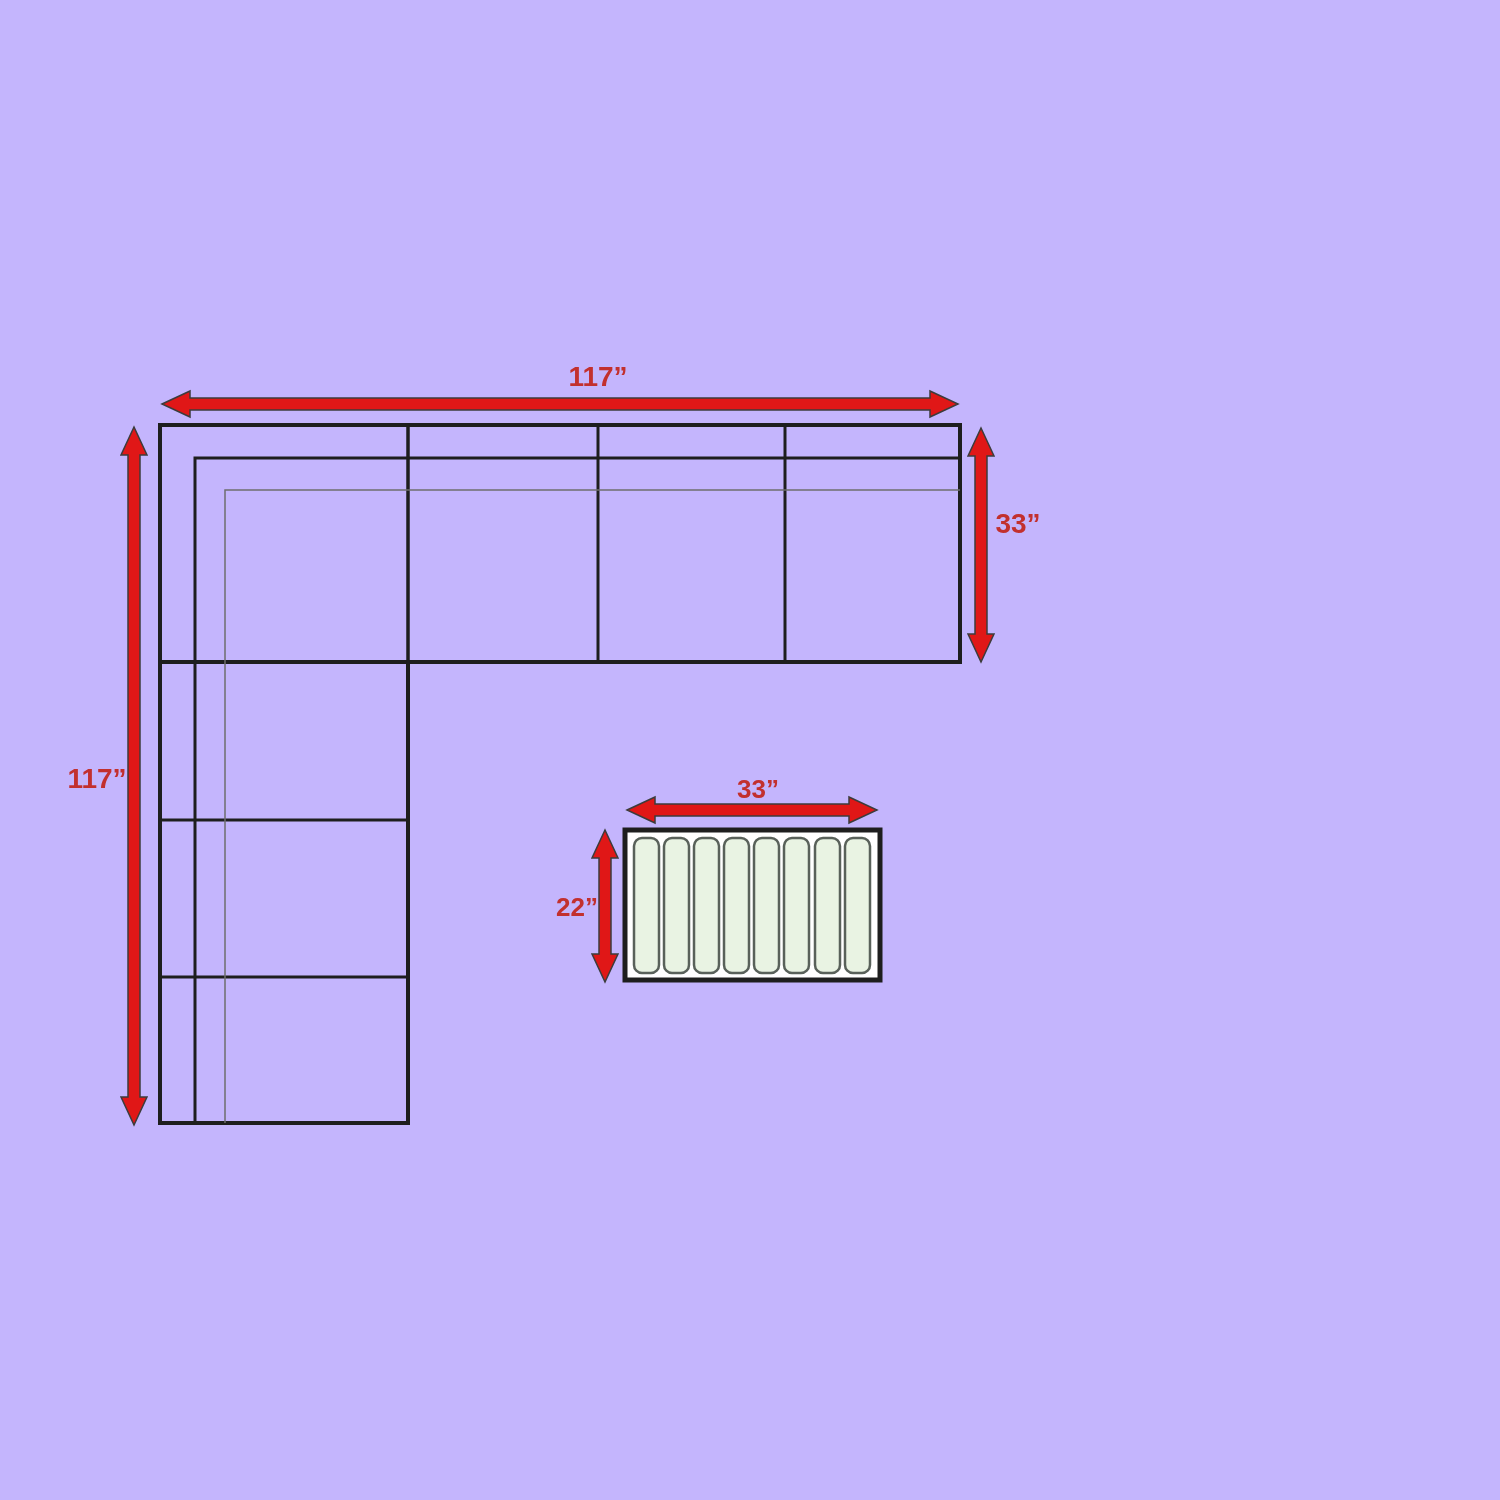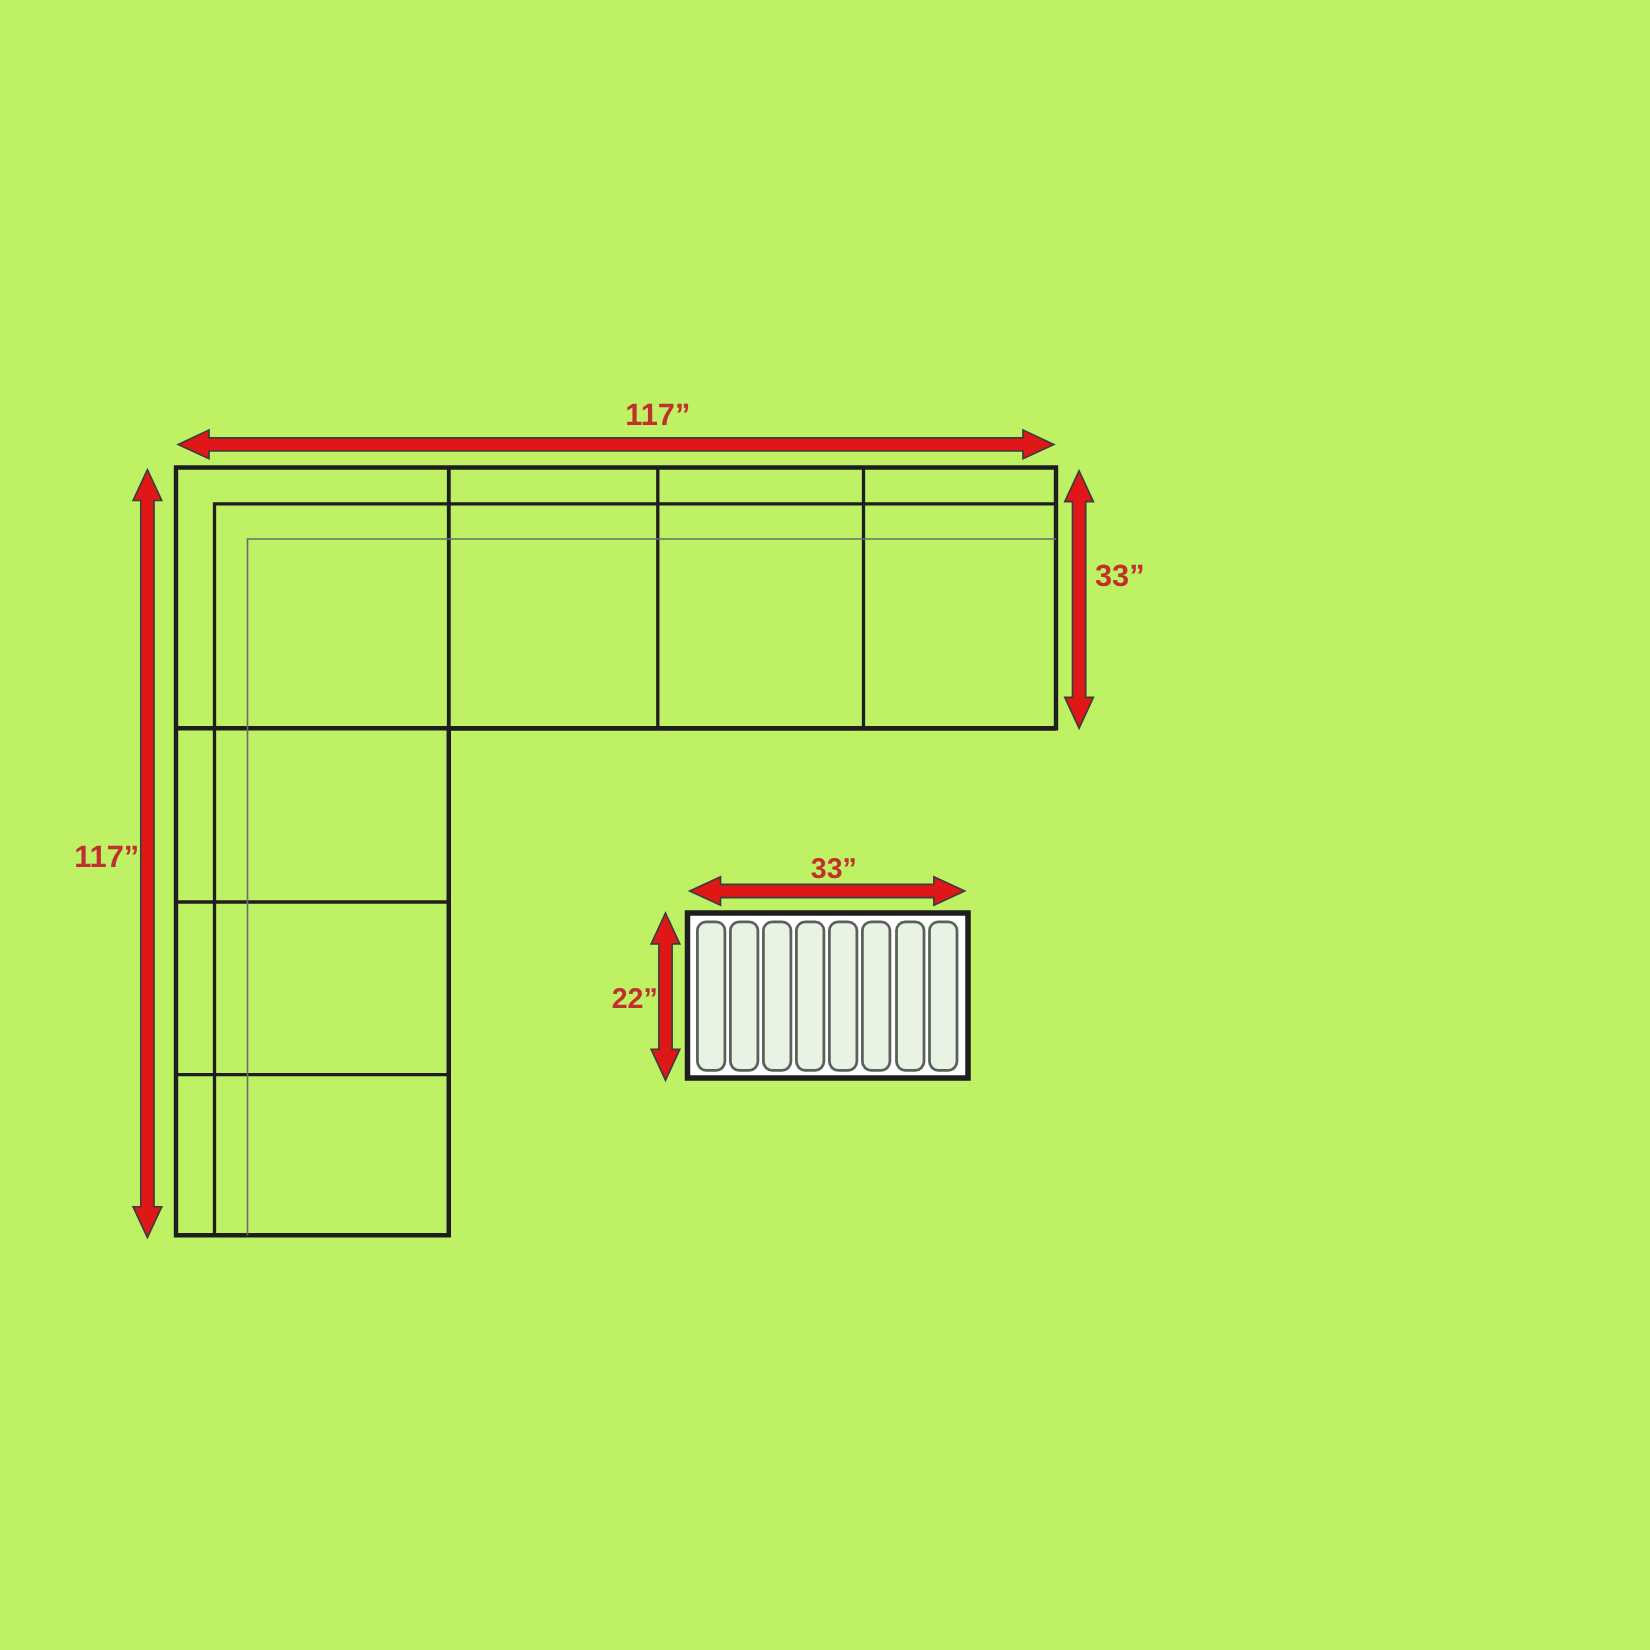--- a/index.html
+++ b/index.html
@@ -4,21 +4,21 @@
 <style>
   html, body {
     margin: 0;
     padding: 0;
     background: #ffffff;
   }
   .stage {
     position: relative;
     width: 1500px;
     height: 1500px;
-    background: #bef264;
+    background: #c4b5fd;
     overflow: hidden;
     font-family: "Liberation Sans", sans-serif;
   }
   svg { display: block; }
   .dim-label {
     font-family: "Liberation Sans", "DejaVu Sans", sans-serif;
     font-weight: bold;
     fill: #c2302e;
     font-size: 28px;
     text-anchor: middle;

